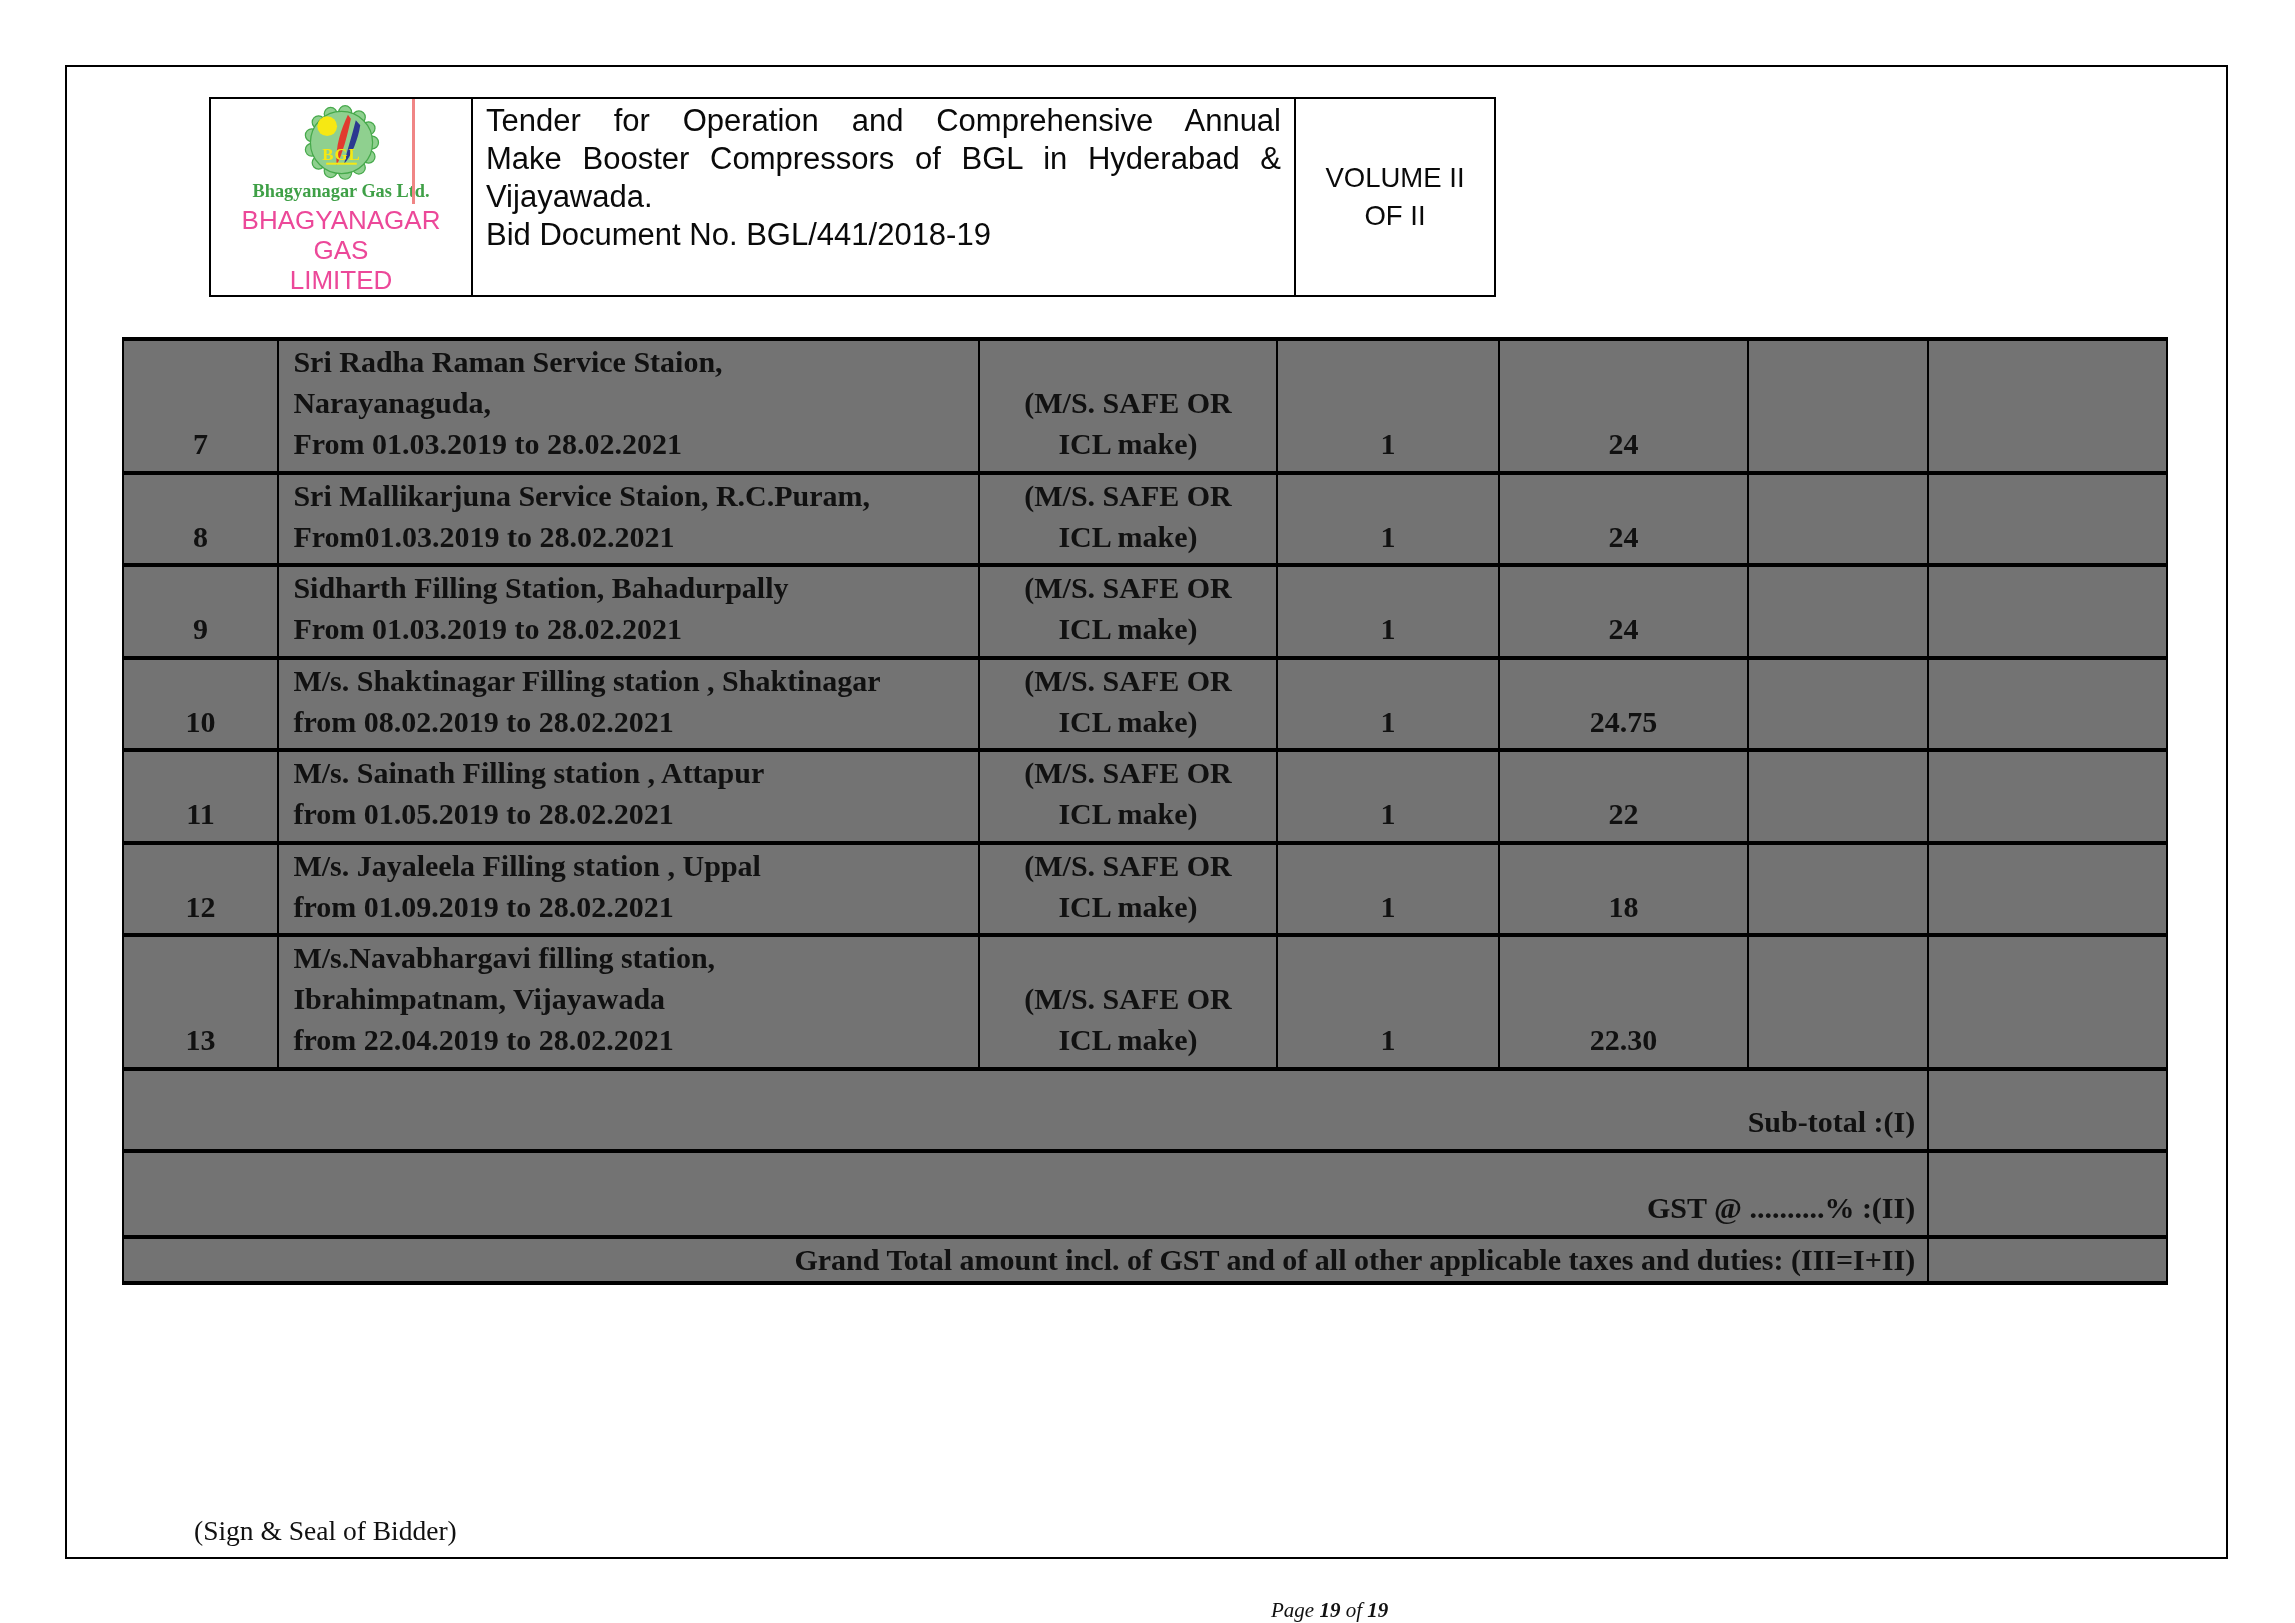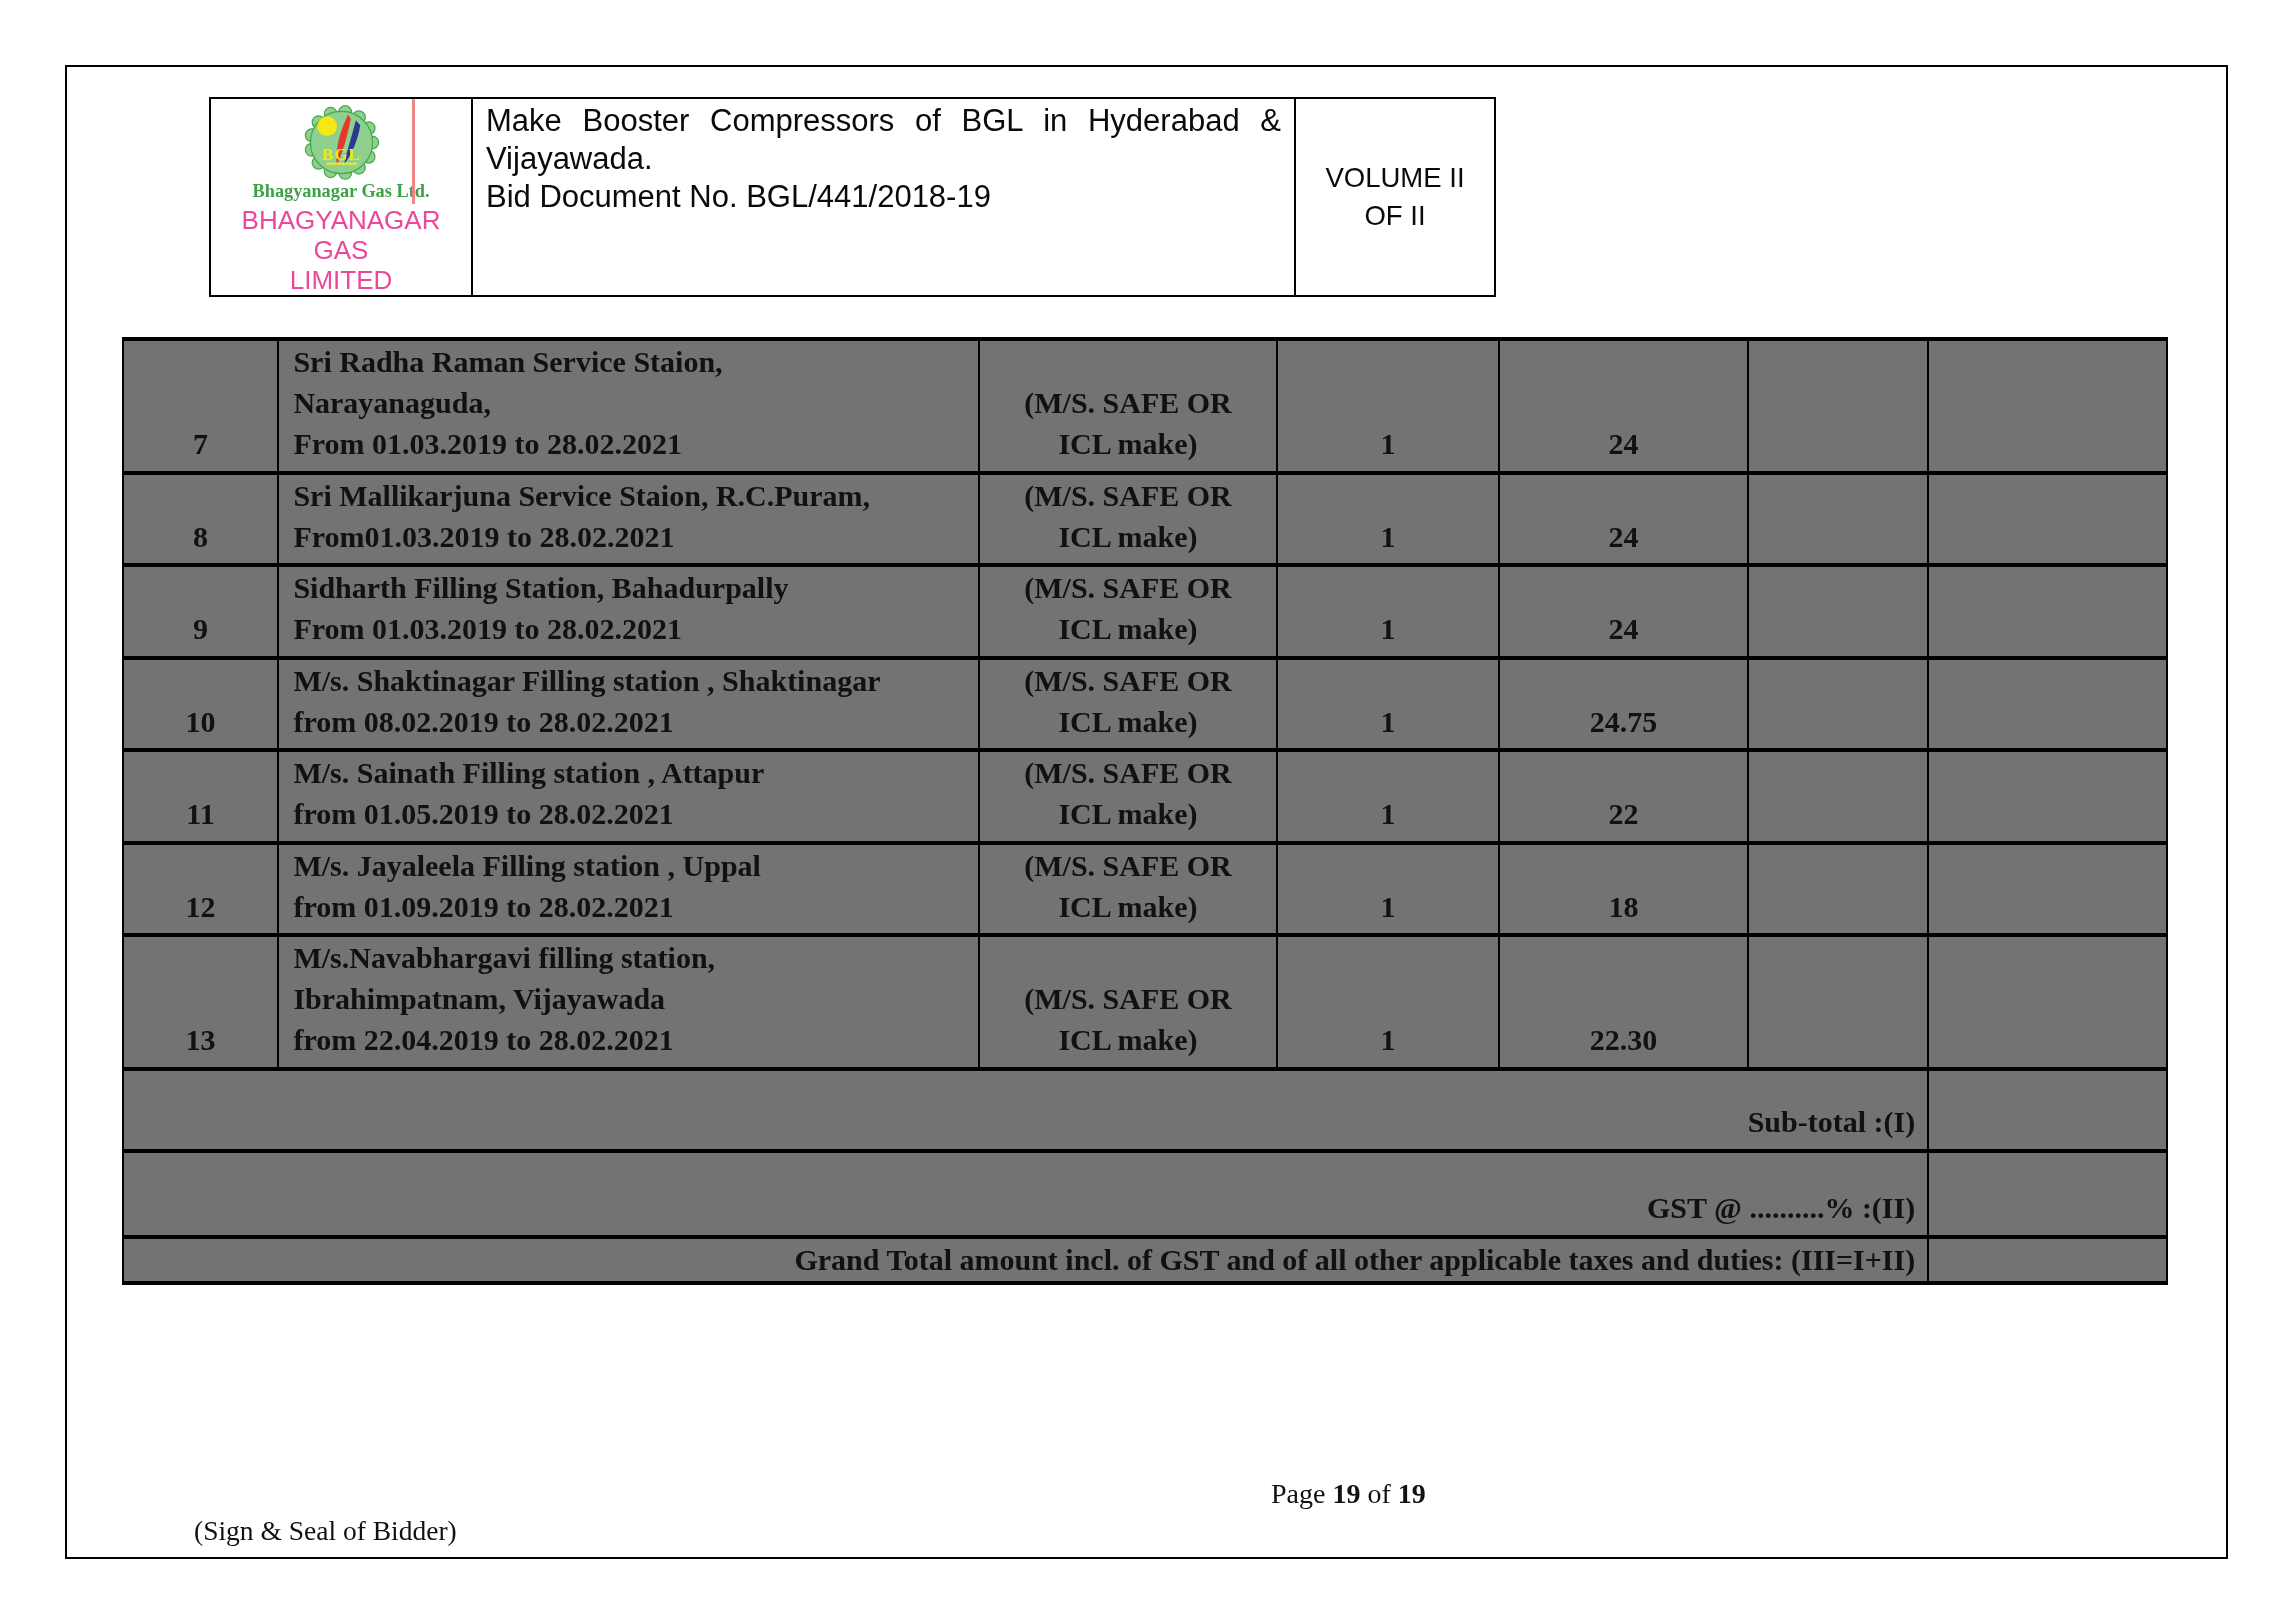--- a/index.html
+++ b/index.html
@@ -28,21 +28,21 @@
   .c-sn{text-align:center;}
   .c-desc{padding-left:14.4px !important;padding-right:7.9px !important;}
   .c-make{text-align:center;}
   .c-qty{text-align:center;}
   .c-months{text-align:center;}
   .c-total{text-align:right;padding-right:11.8px !important;}
   .grand-row td{padding-bottom:1.3px !important;}
 
   
   .footer-sign{position:absolute;left:194px;top:1515px;font-size:27.5px;}
-  .footer-page{position:absolute;left:1271px;top:1478px;font-size:28px;}
+  .footer-page{position:absolute;left:1271px;top:1598px;font-size:21px;font-style:italic;}
   .footer-page .pg-num{font-weight:bold;}
 </style>
 </head>
 <body>
 
 <div class="page-frame"></div>
 
 <div class="header-table">
 
   <div class="hcell logo-cell">
@@ -71,20 +71,21 @@
       <rect x="74" y="119" width="62" height="4" fill="#f6e813"></rect>
     </svg>
     <div class="logo-caption" style="color: rgb(63, 160, 71);">Bhagyanagar Gas Ltd.</div>
     <div class="company-name">
       <div>BHAGYANAGAR GAS</div>
       <div>LIMITED</div>
     </div>
   </div>
 
   <div class="hcell title-cell">
+    <div class="jline">Tender for Operation and Comprehensive Annual</div>
     <div class="jline">Make Booster Compressors of BGL in Hyderabad &amp;</div>
     <div class="lline">Vijayawada.</div>
     <div class="cline">Bid Document No. BGL/441/2018-19</div>
   </div>
 
   <div class="hcell volume-cell">
     <div>VOLUME II</div>
     <div>OF II</div>
   </div>
 </div>

